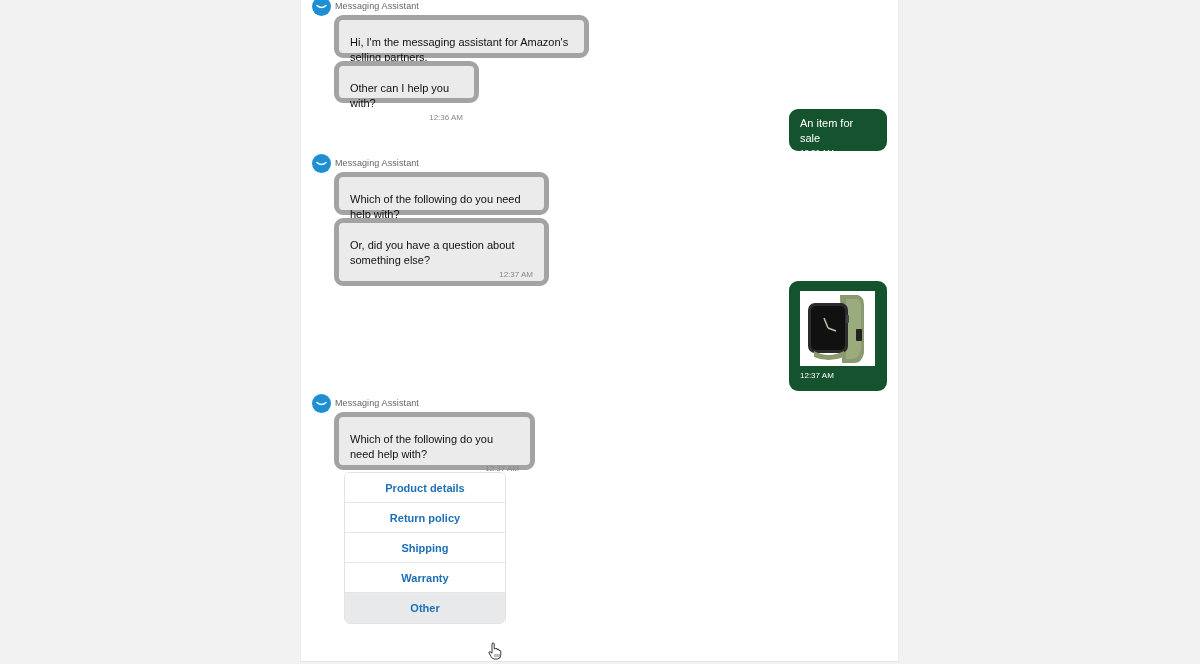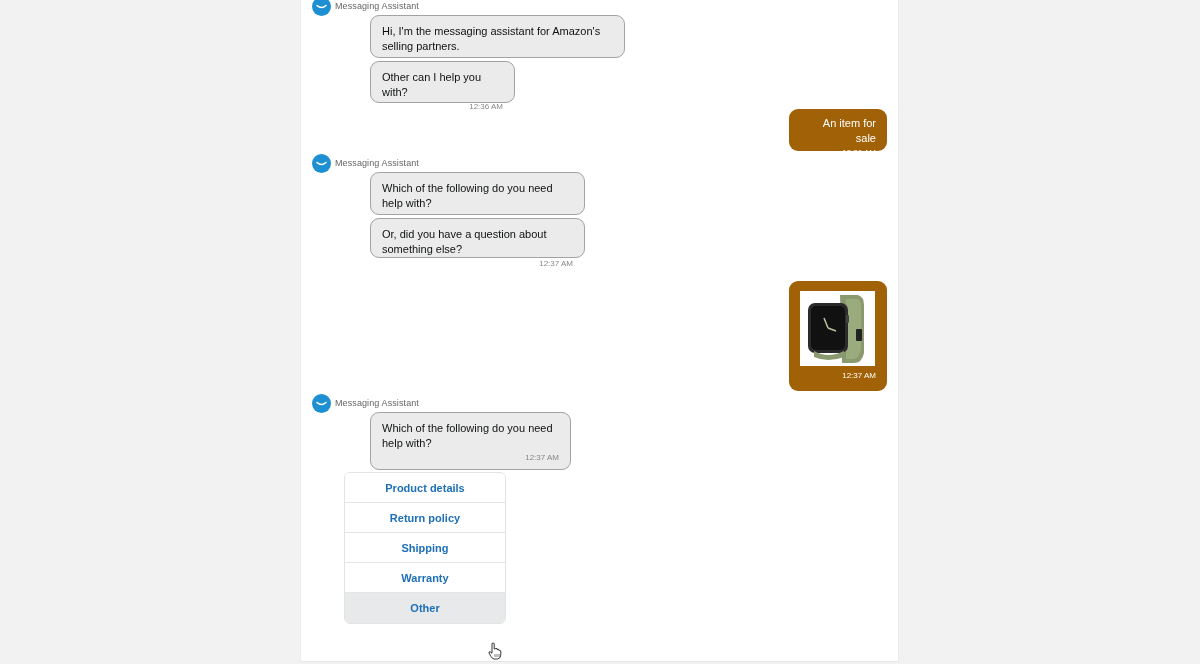--- a/index.html
+++ b/index.html
@@ -31,45 +31,44 @@
     position: relative;
     flex-shrink: 0;
   }
   .avatar svg { position: absolute; left: 0; top: 0; }
   .sender-name {
     font-size: 9px; color: #666; margin-left: 4px; letter-spacing: 0.1px;
   }
   .bubble {
     position: absolute;
     background: #ebebeb;
-    border: 1px solid #a3a3a3;
+    border: 5px solid #a3a3a3;
     border-radius: 9px;
-    padding: 8px 11px 6px 11px;
+    padding: 15px 11px 6px 11px;
     font-size: 11px;
     line-height: 15px;
     color: #0f1111;
-    margin-left: 36px;
   }
   .bubble .time {
     display: block;
     text-align: right;
     font-size: 8px;
     color: #888;
     line-height: 11px;
     margin-top: 1px;
   }
   .out-bubble {
     position: absolute;
-    background: #a16207;
+    background: #14532d;
     border-radius: 9px;
     padding: 7px 11px 6px 11px;
     color: #ffffff;
     font-size: 11px;
     line-height: 15px;
-    text-align: right;
+    text-align: left;
   }
   .out-bubble .time {
     display: block;
     font-size: 8px; color: #ffffff; line-height: 11px; margin-top: 1px;
   }
   .img-bubble { padding: 10px 11px 7px 11px; }
   .product-img {
     width: 75px; height: 75px; background: #ffffff;
     display: block; margin-bottom: 4px; position: relative; overflow: hidden;
   }
@@ -126,21 +125,21 @@
     <span class="avatar">
       <svg width="19" height="19" viewBox="0 0 19 19">
           <path d="M5 8.5 Q9.5 12.5 14 8.5" stroke="#fff" stroke-width="1.6" fill="none" stroke-linecap="round"></path>
         </svg>
     </span>
     <span class="sender-name">Messaging Assistant</span>
   </div>
   <div class="bubble" style="left:33px; top:172px; width:215px; height:43px;">
     <span>Which of the following do you need help with?</span>
   </div>
-  <div class="bubble" style="left:33px; top:218px; width:215px; height:40px;">
+  <div class="bubble" style="left:33px; top:218px; width:215px; height:68px;">
     <span>Or, did you have a question about something else?</span>
     <span class="time">12:37 AM</span>
   </div>
 
   <div class="out-bubble img-bubble" style="left:488px; top:281px; width:98px; height:110px;">
     <div class="product-img">
       <svg width="75" height="75" viewBox="0 0 75 75">
 
         <path d="M40 4 L58 4 Q64 6 64 14 L64 62 Q62 72 54 72 L42 72 Z" fill="#8a9a6e"></path>
         <path d="M46 8 L58 8 Q61 10 61 16 L61 58 Q59 68 52 68 L46 68 Z" fill="#9aab7d"></path>

